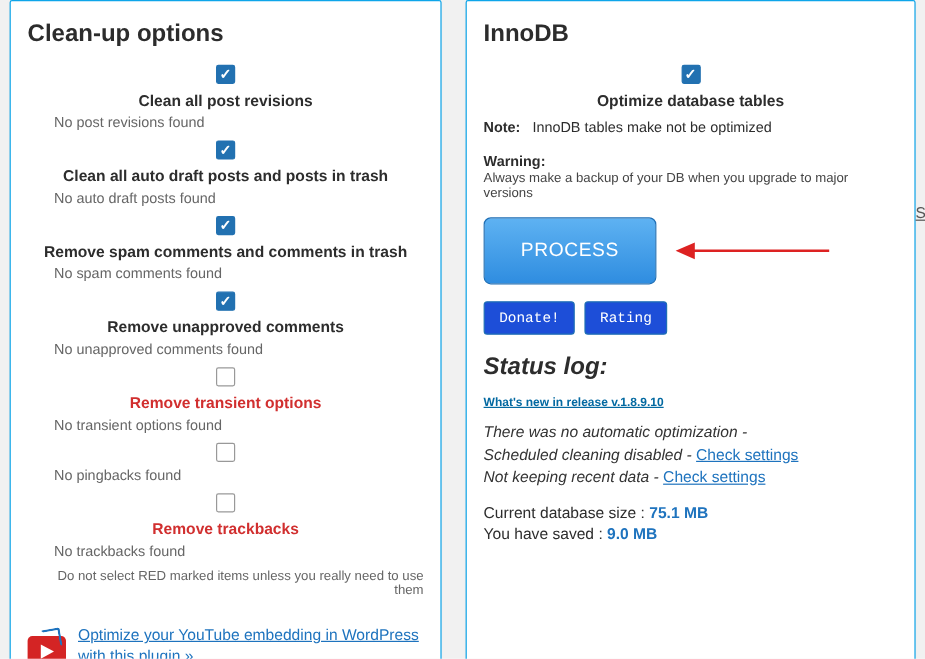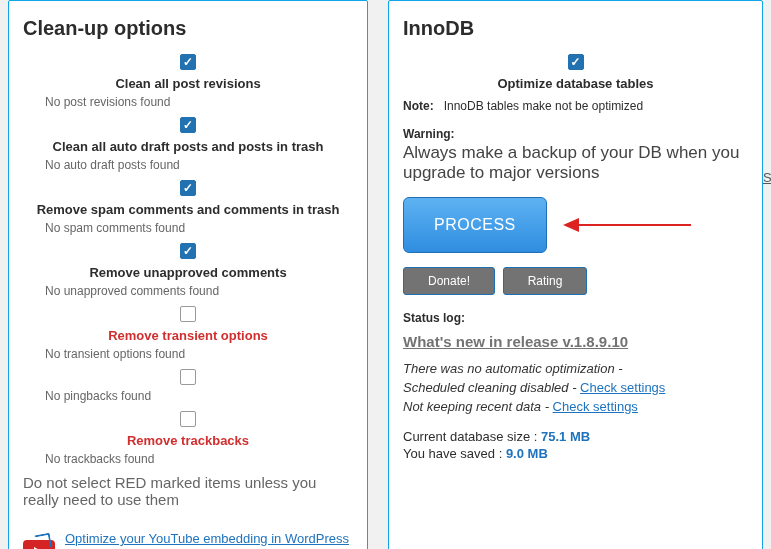--- a/index.html
+++ b/index.html
@@ -69,23 +69,24 @@
     font-weight: 600;
     font-size: 13px;
   }
   .opt-label.red { color: #d12f2f; }
   .opt-sub {
     font-size: 12px;
     color: #666;
     margin: 4px 0 8px 22px;
   }
   .footnote {
-    font-size: 15px;
+    font-size: 11px;
     color: #666;
     margin: 8px 0;
+    text-align: right;
   }
   .yt-promo {
     display: flex;
     align-items: flex-end;
     gap: 10px;
     margin-top: 22px;
   }
   .yt-icon {
     width: 32px;
     height: 26px;
@@ -116,21 +117,21 @@
   .yt-link {
     color: #1e73be;
     text-decoration: underline;
     font-size: 13px;
     line-height: 1.4;
     cursor: pointer;
   }
   .note-line { font-size: 12px; margin: 8px 0 4px 0; }
   .note-line b { font-weight: 700; }
   .warn-line { font-size: 12px; margin: 14px 0 2px 0; font-weight: 600; }
-  .warn-text { font-size: 17px; color: #444; margin-bottom: 14px; }
+  .warn-text { font-size: 11px; color: #444; margin-bottom: 14px; }
   .process-btn {
     display: inline-block;
     padding: 18px 30px;
     font-size: 16px;
     color: #fff;
     background: linear-gradient(#5eb2f2, #2f8de0);
     border: 1px solid #1f6fb5;
     border-radius: 6px;
     cursor: pointer;
     font-weight: 500;
@@ -142,39 +143,41 @@
     align-items: center;
     gap: 14px;
     margin-bottom: 14px;
   }
   .arrow {
     width: 135px;
     flex: none;
   }
   .small-btn {
     display: inline-block;
-    padding: 6px 24px;
+    padding: 6px 12px;
     font-size: 12px;
     color: #fff;
-    background: #737373;
+    background: #1d4ed8;
     border: 1px solid #1f6fb5;
     border-radius: 3px;
     cursor: pointer;
     margin-right: 4px;
+    font-family: Liberation Mono, monospace;
   }
   h3.sub-title {
-    font-size: 12px;
+    font-size: 20px;
     font-weight: 700;
     margin: 16px 0 8px 0;
+    font-style: italic;
   }
   .status-link {
-    color: #737373;
+    color: #0369a1;
     text-decoration: underline;
     font-weight: 700;
-    font-size: 15px;
+    font-size: 10px;
     cursor: pointer;
     display: inline-block;
     margin-bottom: 10px;
   }
   .status-line {
     font-size: 13px;
     color: #333;
     line-height: 1.45;
   }
   .status-line i { font-style: italic; }

